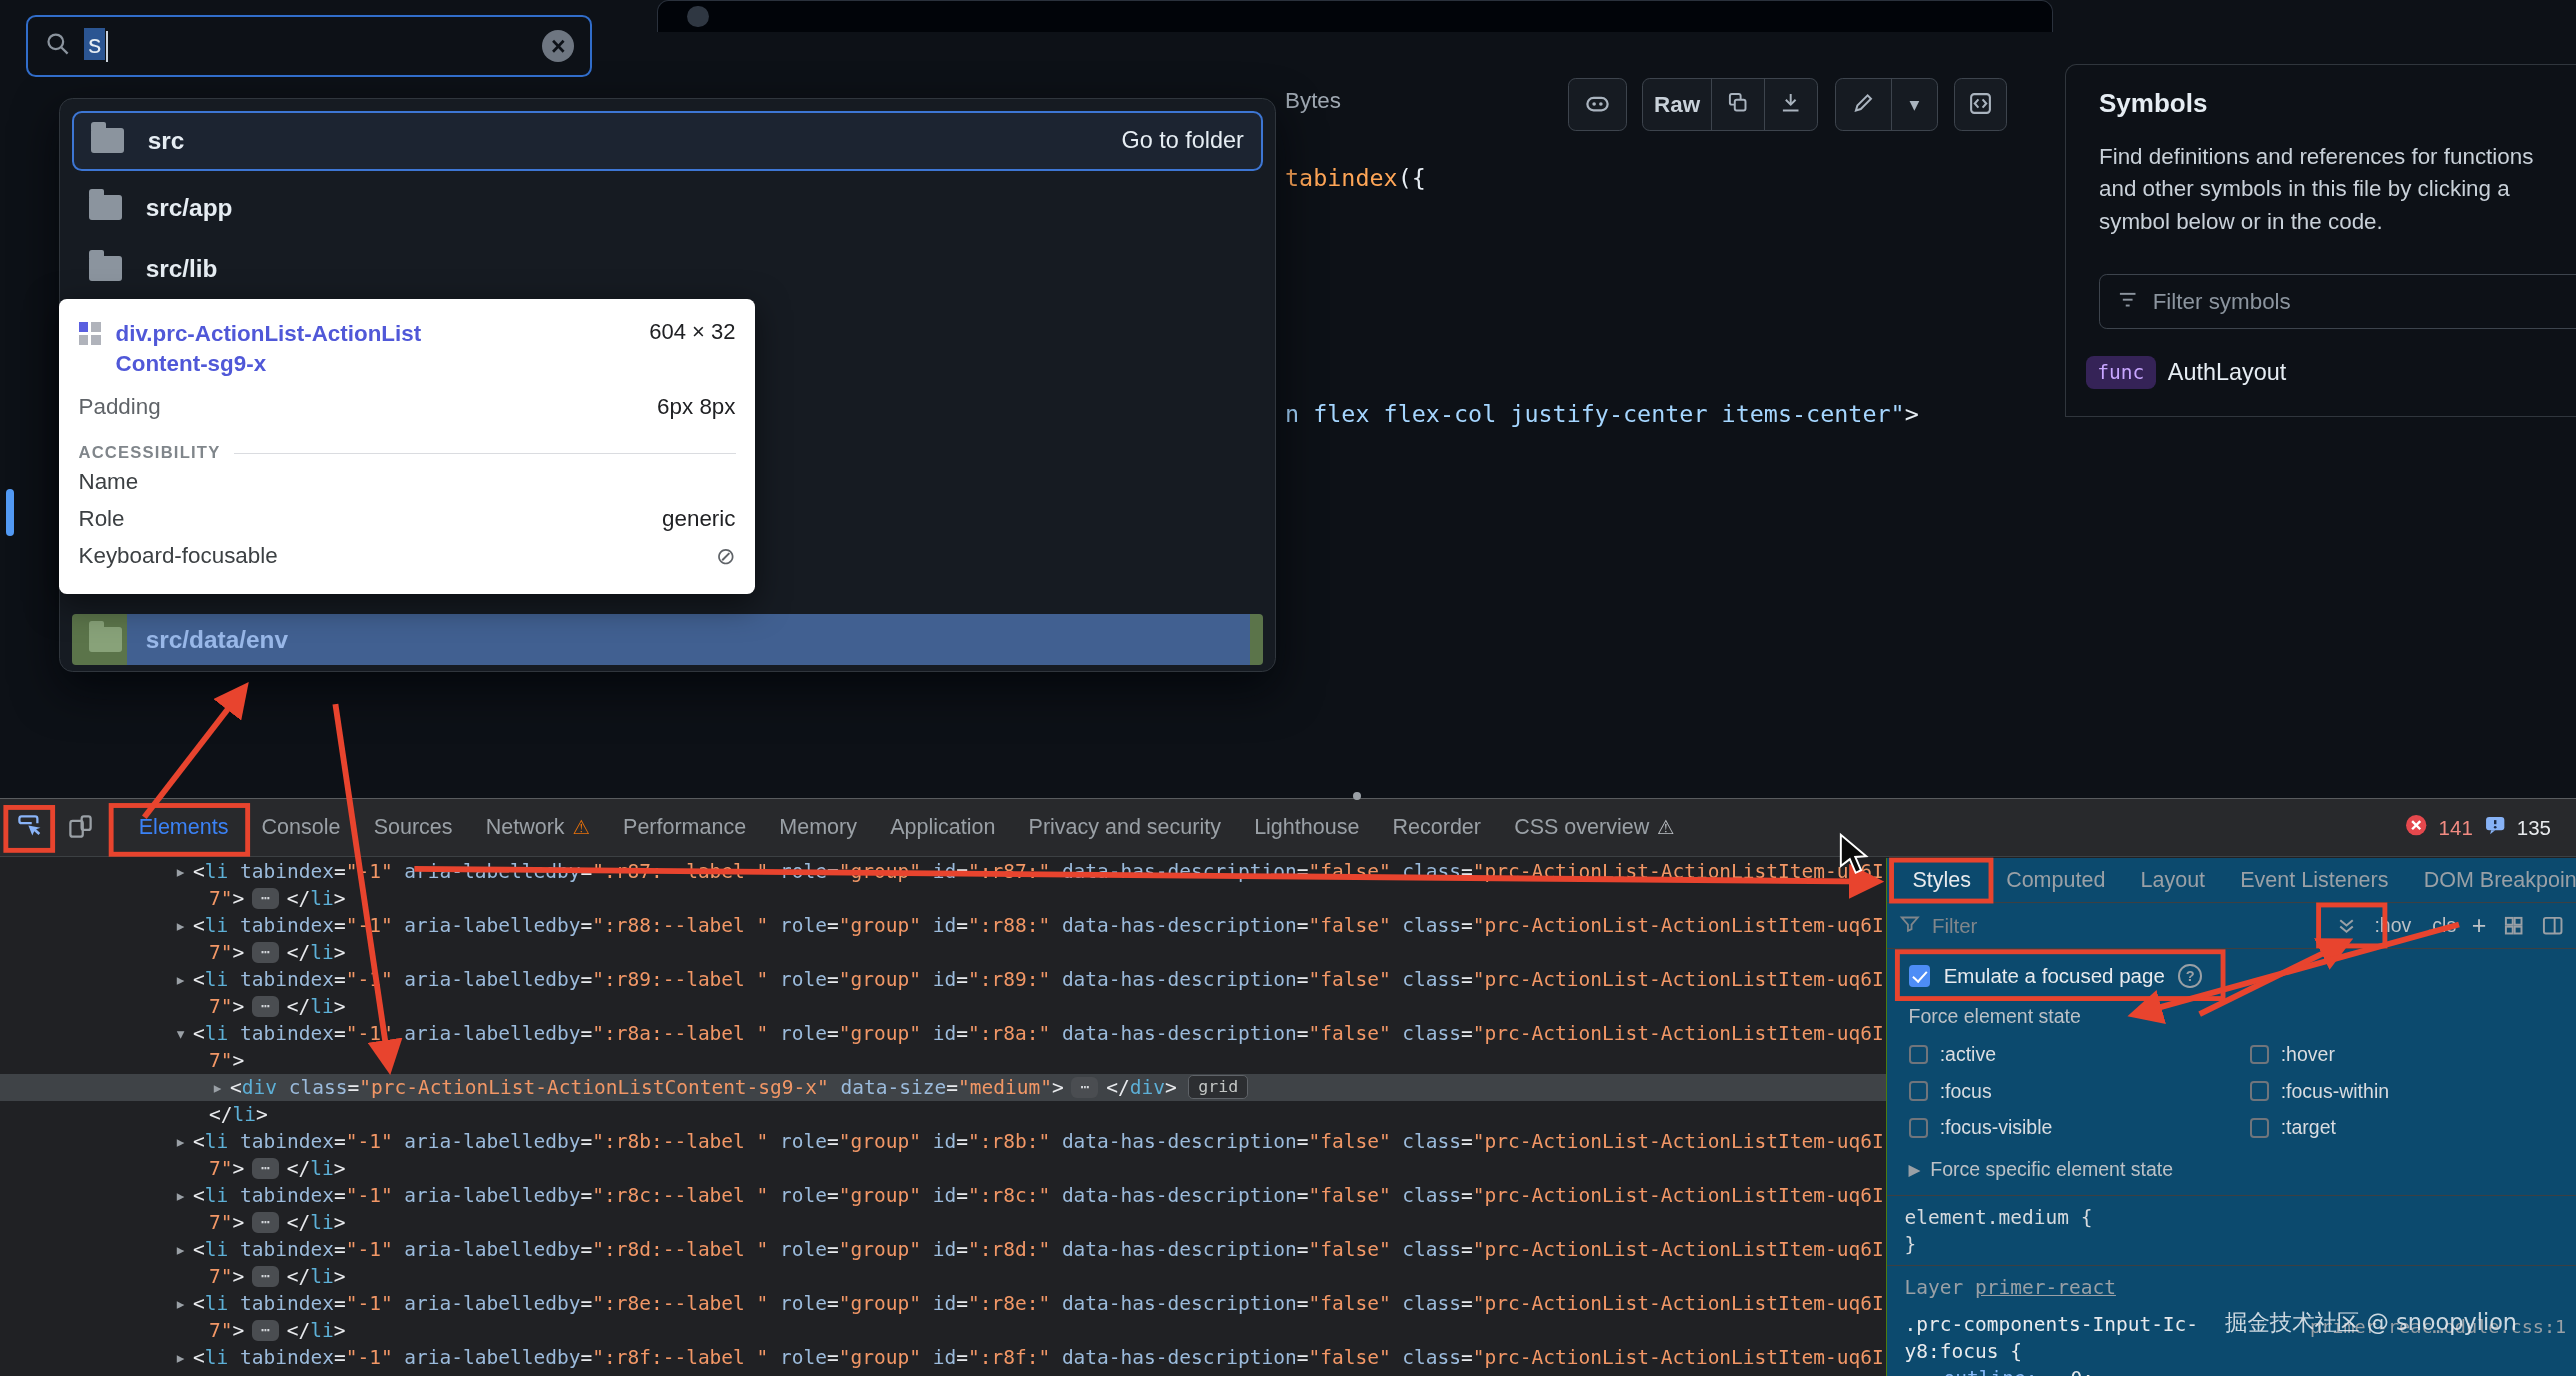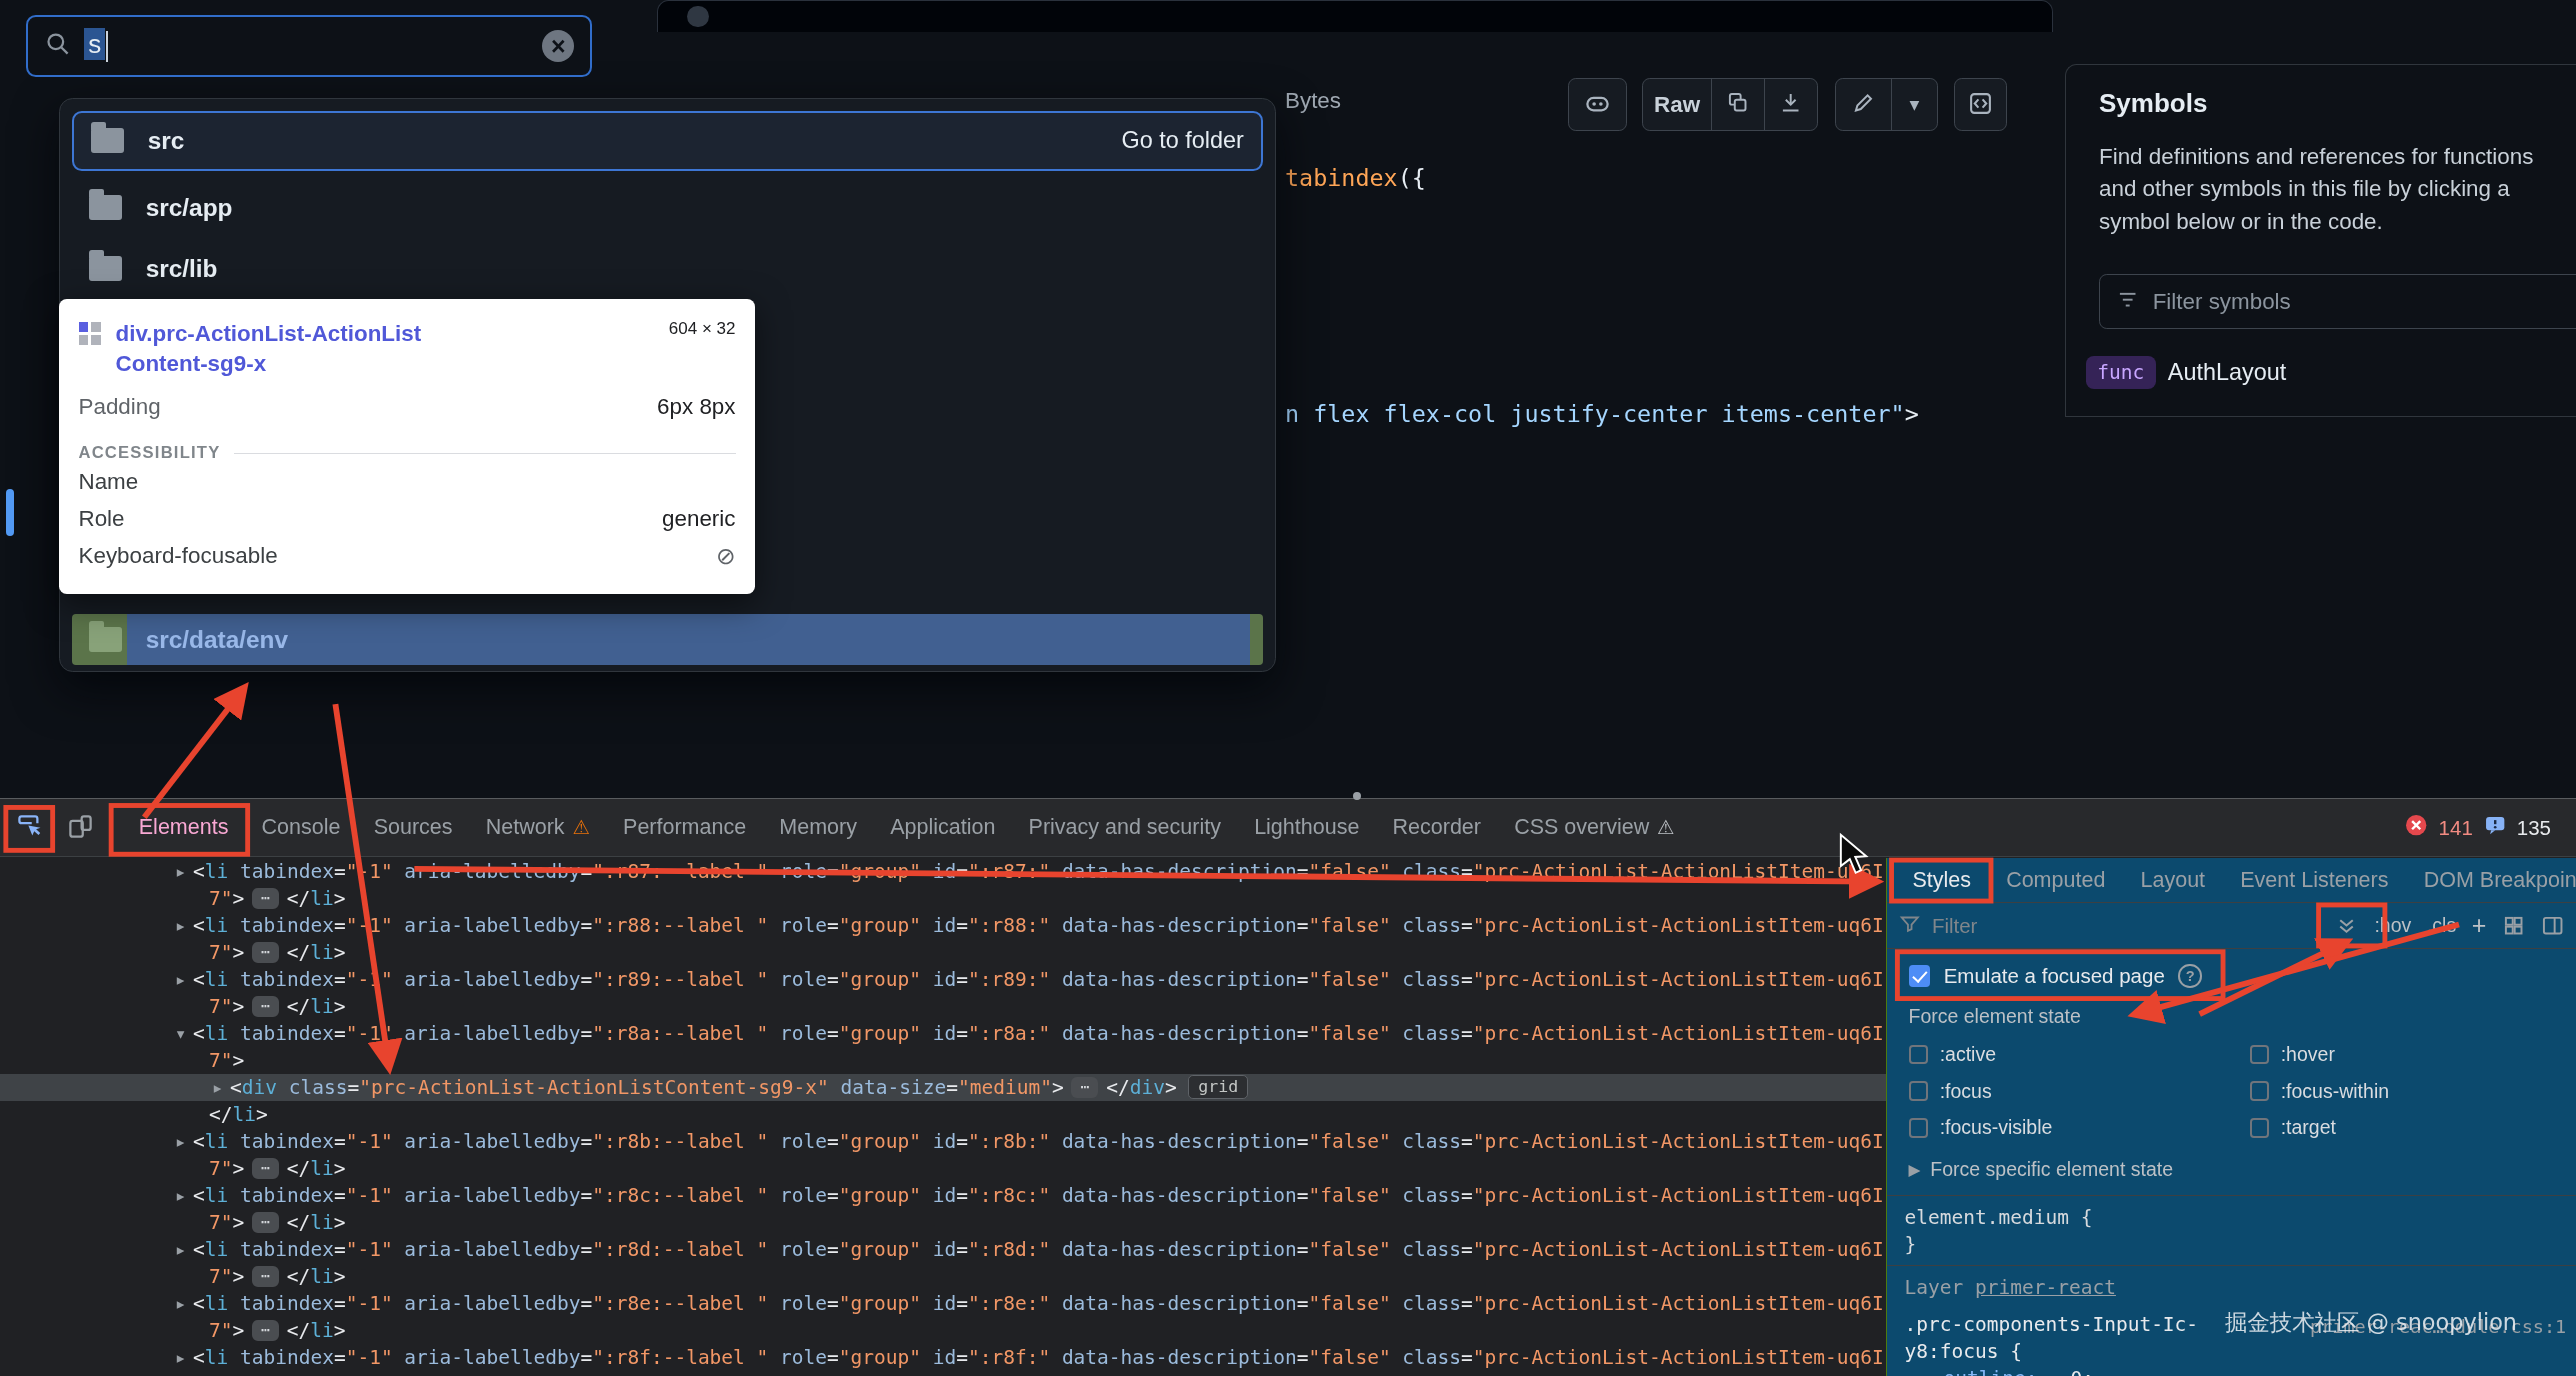--- a/index.html
+++ b/index.html
@@ -49,40 +49,40 @@
   .ov-g{background:rgba(134,171,99,.62)}
   .ov-b{flex:1;background:rgba(96,146,225,.58)}
 
   
   .tooltip{position:absolute;left:59px;top:299px;width:696px;background:#ffffff;border-radius:7.8px;box-shadow:0 9.8px 33px rgba(0,0,0,.5);z-index:40;color:#202124;padding-bottom:19.5px}
   .tt-head{display:flex;gap:13.7px;padding:19.5px 19.5px 0}
   .gridicon{width:23.4px;height:23.4px;display:grid;grid-template-columns:9.8px 9.8px;grid-template-rows:9.8px 9.8px;gap:2.9px;margin-top:3.9px}
   .gridicon i{background:#b0b3bb}
   .gridicon i:first-child{background:#5a5fe0}
   .tt-name{font-size:22.4px;font-weight:600;color:#5058d8;line-height:30px}
-  .tt-dims{margin-left:auto;font-size:17px;color:#202124}
+  .tt-dims{margin-left:auto;font-size:22px;color:#202124}
   .tt-pad{display:flex;justify-content:space-between;padding:0 19.5px;margin-top:15.6px;font-size:22.4px}
   .tt-pad .lab{color:#5f6368}
   .tt-section{display:flex;align-items:center;gap:13.7px;padding:0 19.5px;margin-top:23.4px}
   .tt-section .lab{font-size:16.6px;letter-spacing:1.2px;color:#80868b;font-weight:700}
   .tt-section .line{flex:1;height:1px;background:#dadce0}
   .tt-row{display:flex;justify-content:space-between;align-items:center;padding:0 19.5px;height:37px;font-size:22.4px}
   .tt-row .lab{color:#3c4043}
   .tt-row .val{color:#202124}
   .noentry{font-size:23.4px;color:#5f6368}
 
   
   .devtools{position:absolute;left:0;top:798px;width:2576px;height:579px;background:#202124;border-top:1px solid #595c5f;z-index:20;color:#e8eaed}
   .dt-handle{position:absolute;left:1353px;top:792px;width:7.8px;height:7.8px;border-radius:50%;background:#9aa0a6;z-index:21}
   .dt-tabbar{position:absolute;left:0;top:0;right:0;height:58px;background:#28292c;border-bottom:1px solid #3c4043;display:flex;align-items:center}
   .dt-iconbtn{width:43px;height:43px;display:flex;align-items:center;justify-content:center;color:#9aa0a6;background:none;border:none;margin-left:7.8px}
   .dt-iconbtn.active{color:#8ab4f8}
   .dt-sep{width:1px;height:27px;background:#3c4043;margin:0 9.8px}
   .dt-tab{font-size:21.5px;color:#9aa0a6;padding:0 16.6px;height:100%;display:flex;align-items:center;gap:7.8px;background:none;border:none;white-space:nowrap}
-  .dt-tab.active{color:#f9a8d4}
+  .dt-tab.active{color:#3b82f6}
   .warn-net{color:#e8710a;font-size:19.5px}
   .warn-css{color:#bdc1c6;font-size:19.5px}
   .dt-badges{position:absolute;right:25px;top:0;height:58px;display:flex;align-items:center;gap:9.8px;font-size:20.5px}
   .err-count{color:#f28b82}.iss-count{color:#e8eaed}
 
   .dt-tree{position:absolute;left:0;top:59px;width:1886px;bottom:0;overflow:hidden;font-family:"DejaVu Sans Mono",monospace;font-size:19.5px;line-height:27px}
   .t-line{white-space:nowrap;height:27px}
   .t-open{padding-left:168px}
   .t-tail,.t-wrap,.t-close{padding-left:209px}
   .t-div{padding-left:205px}

